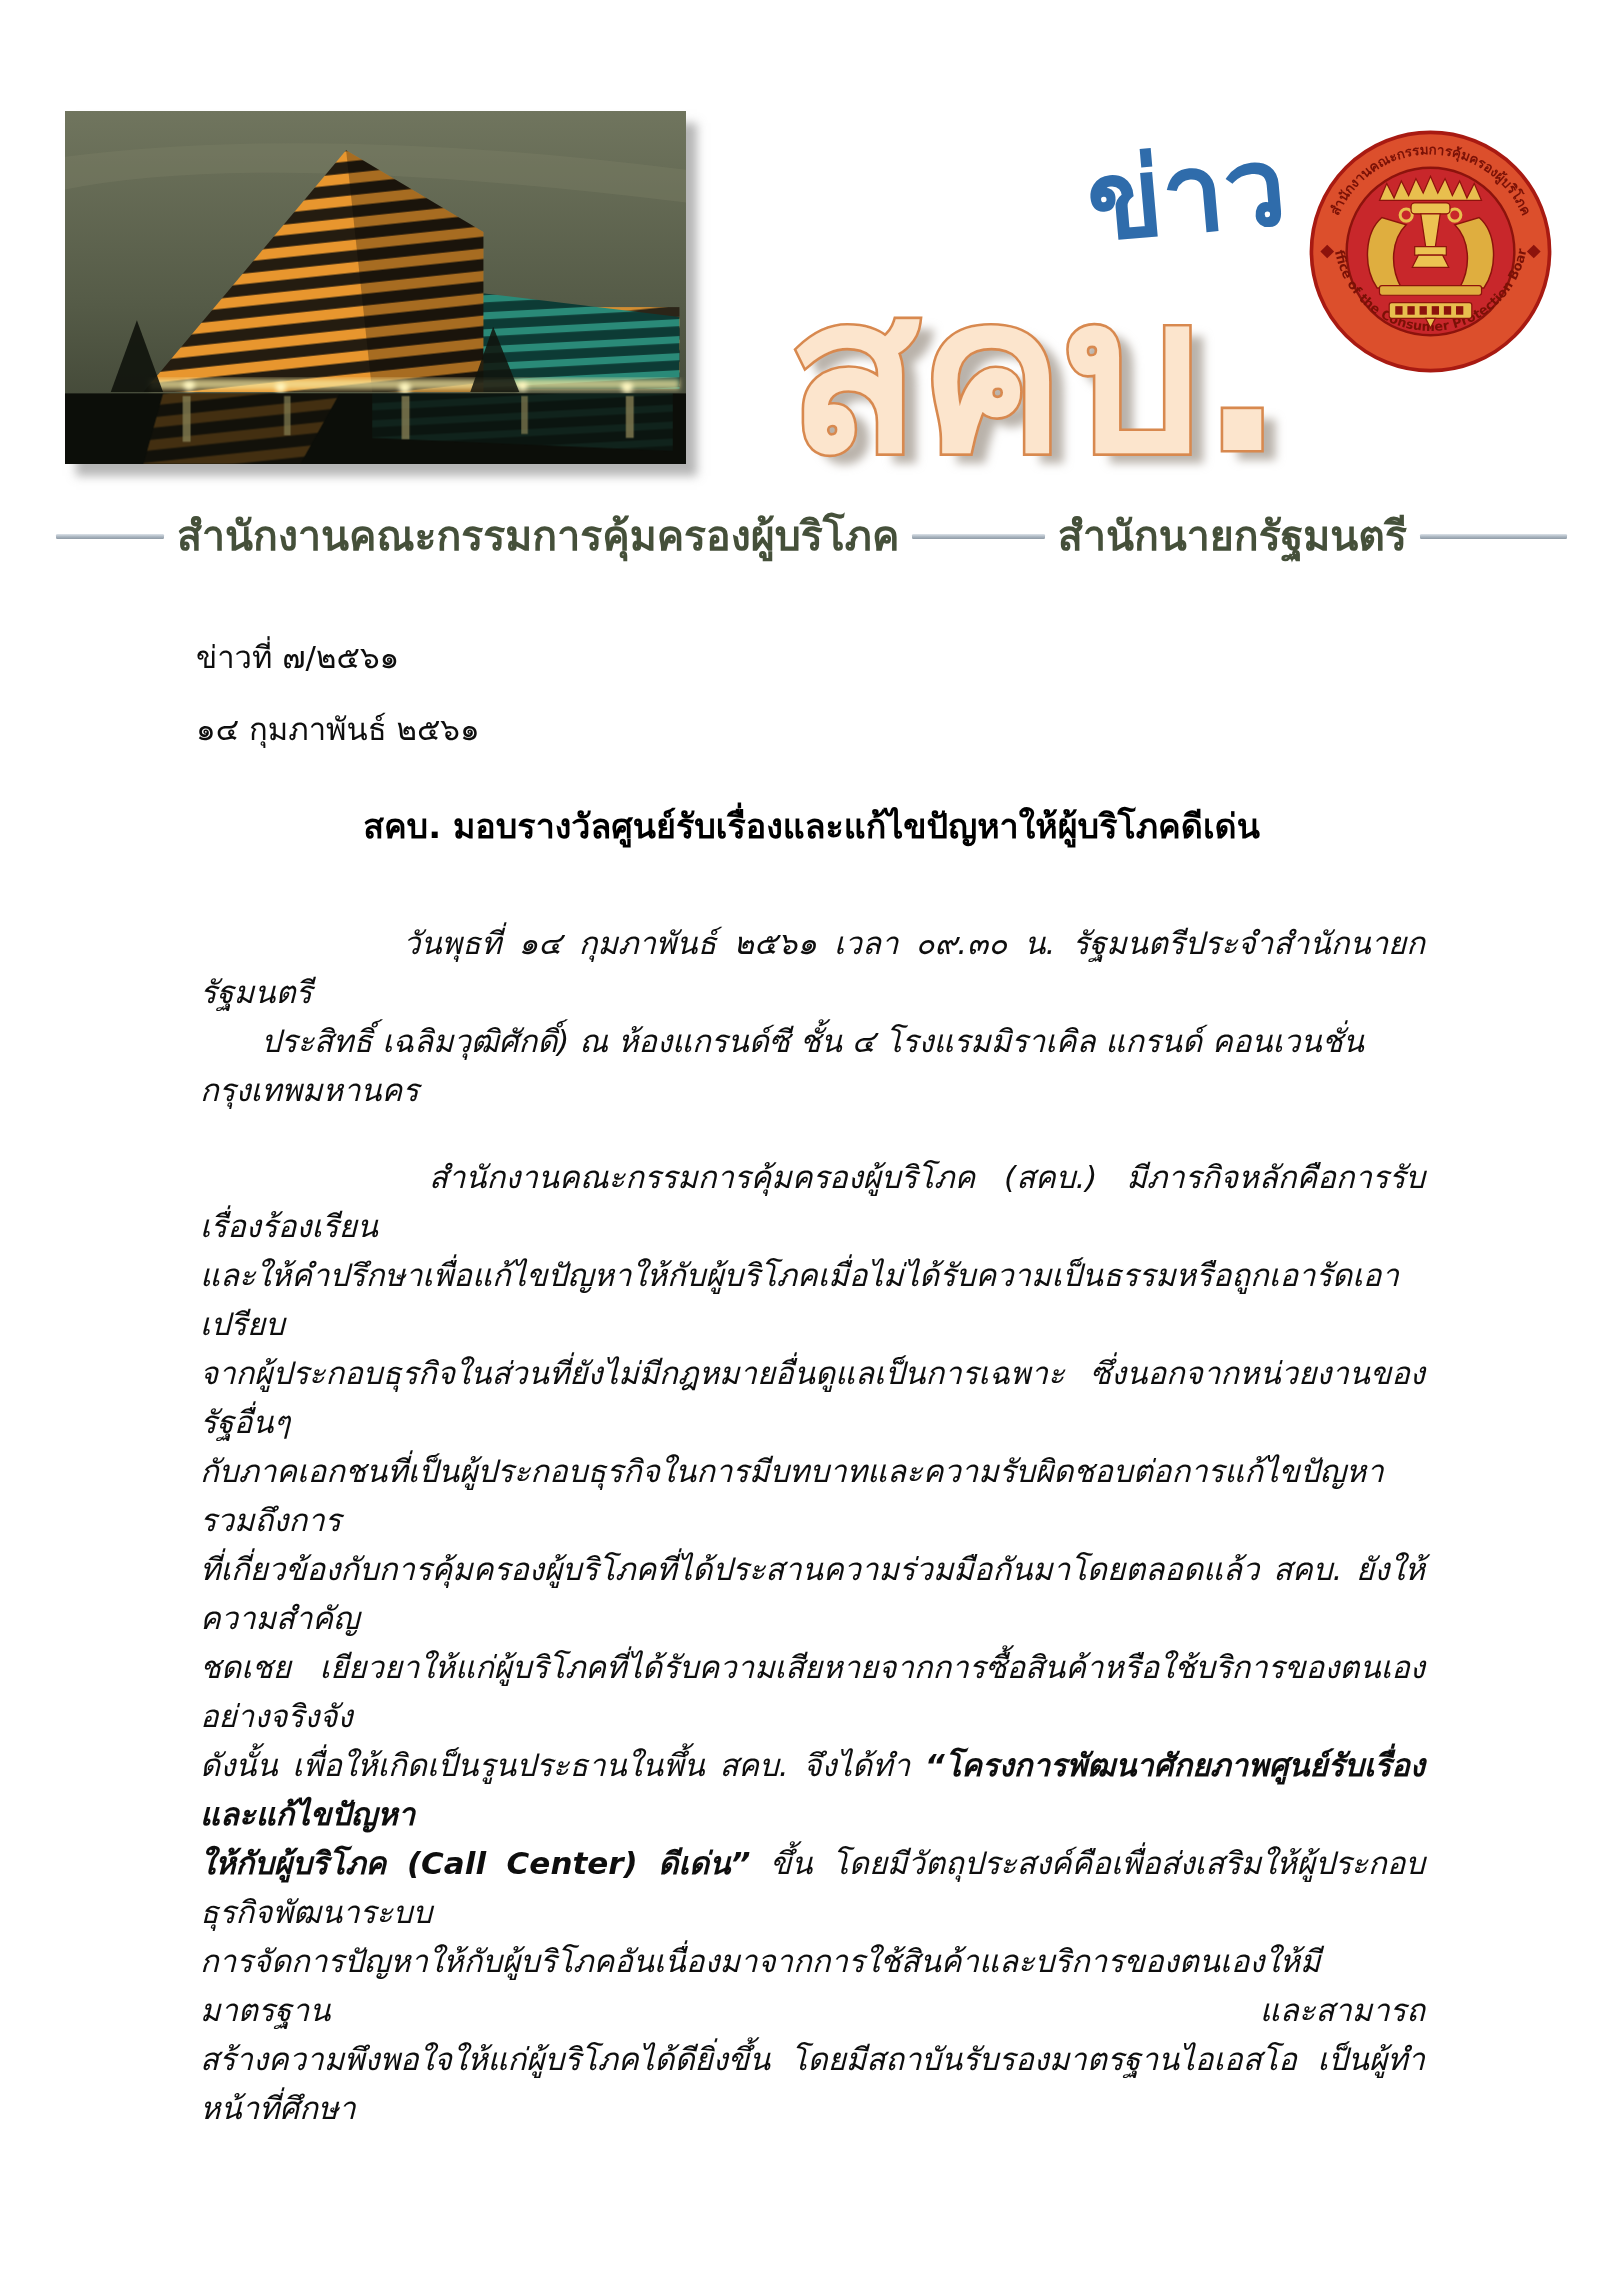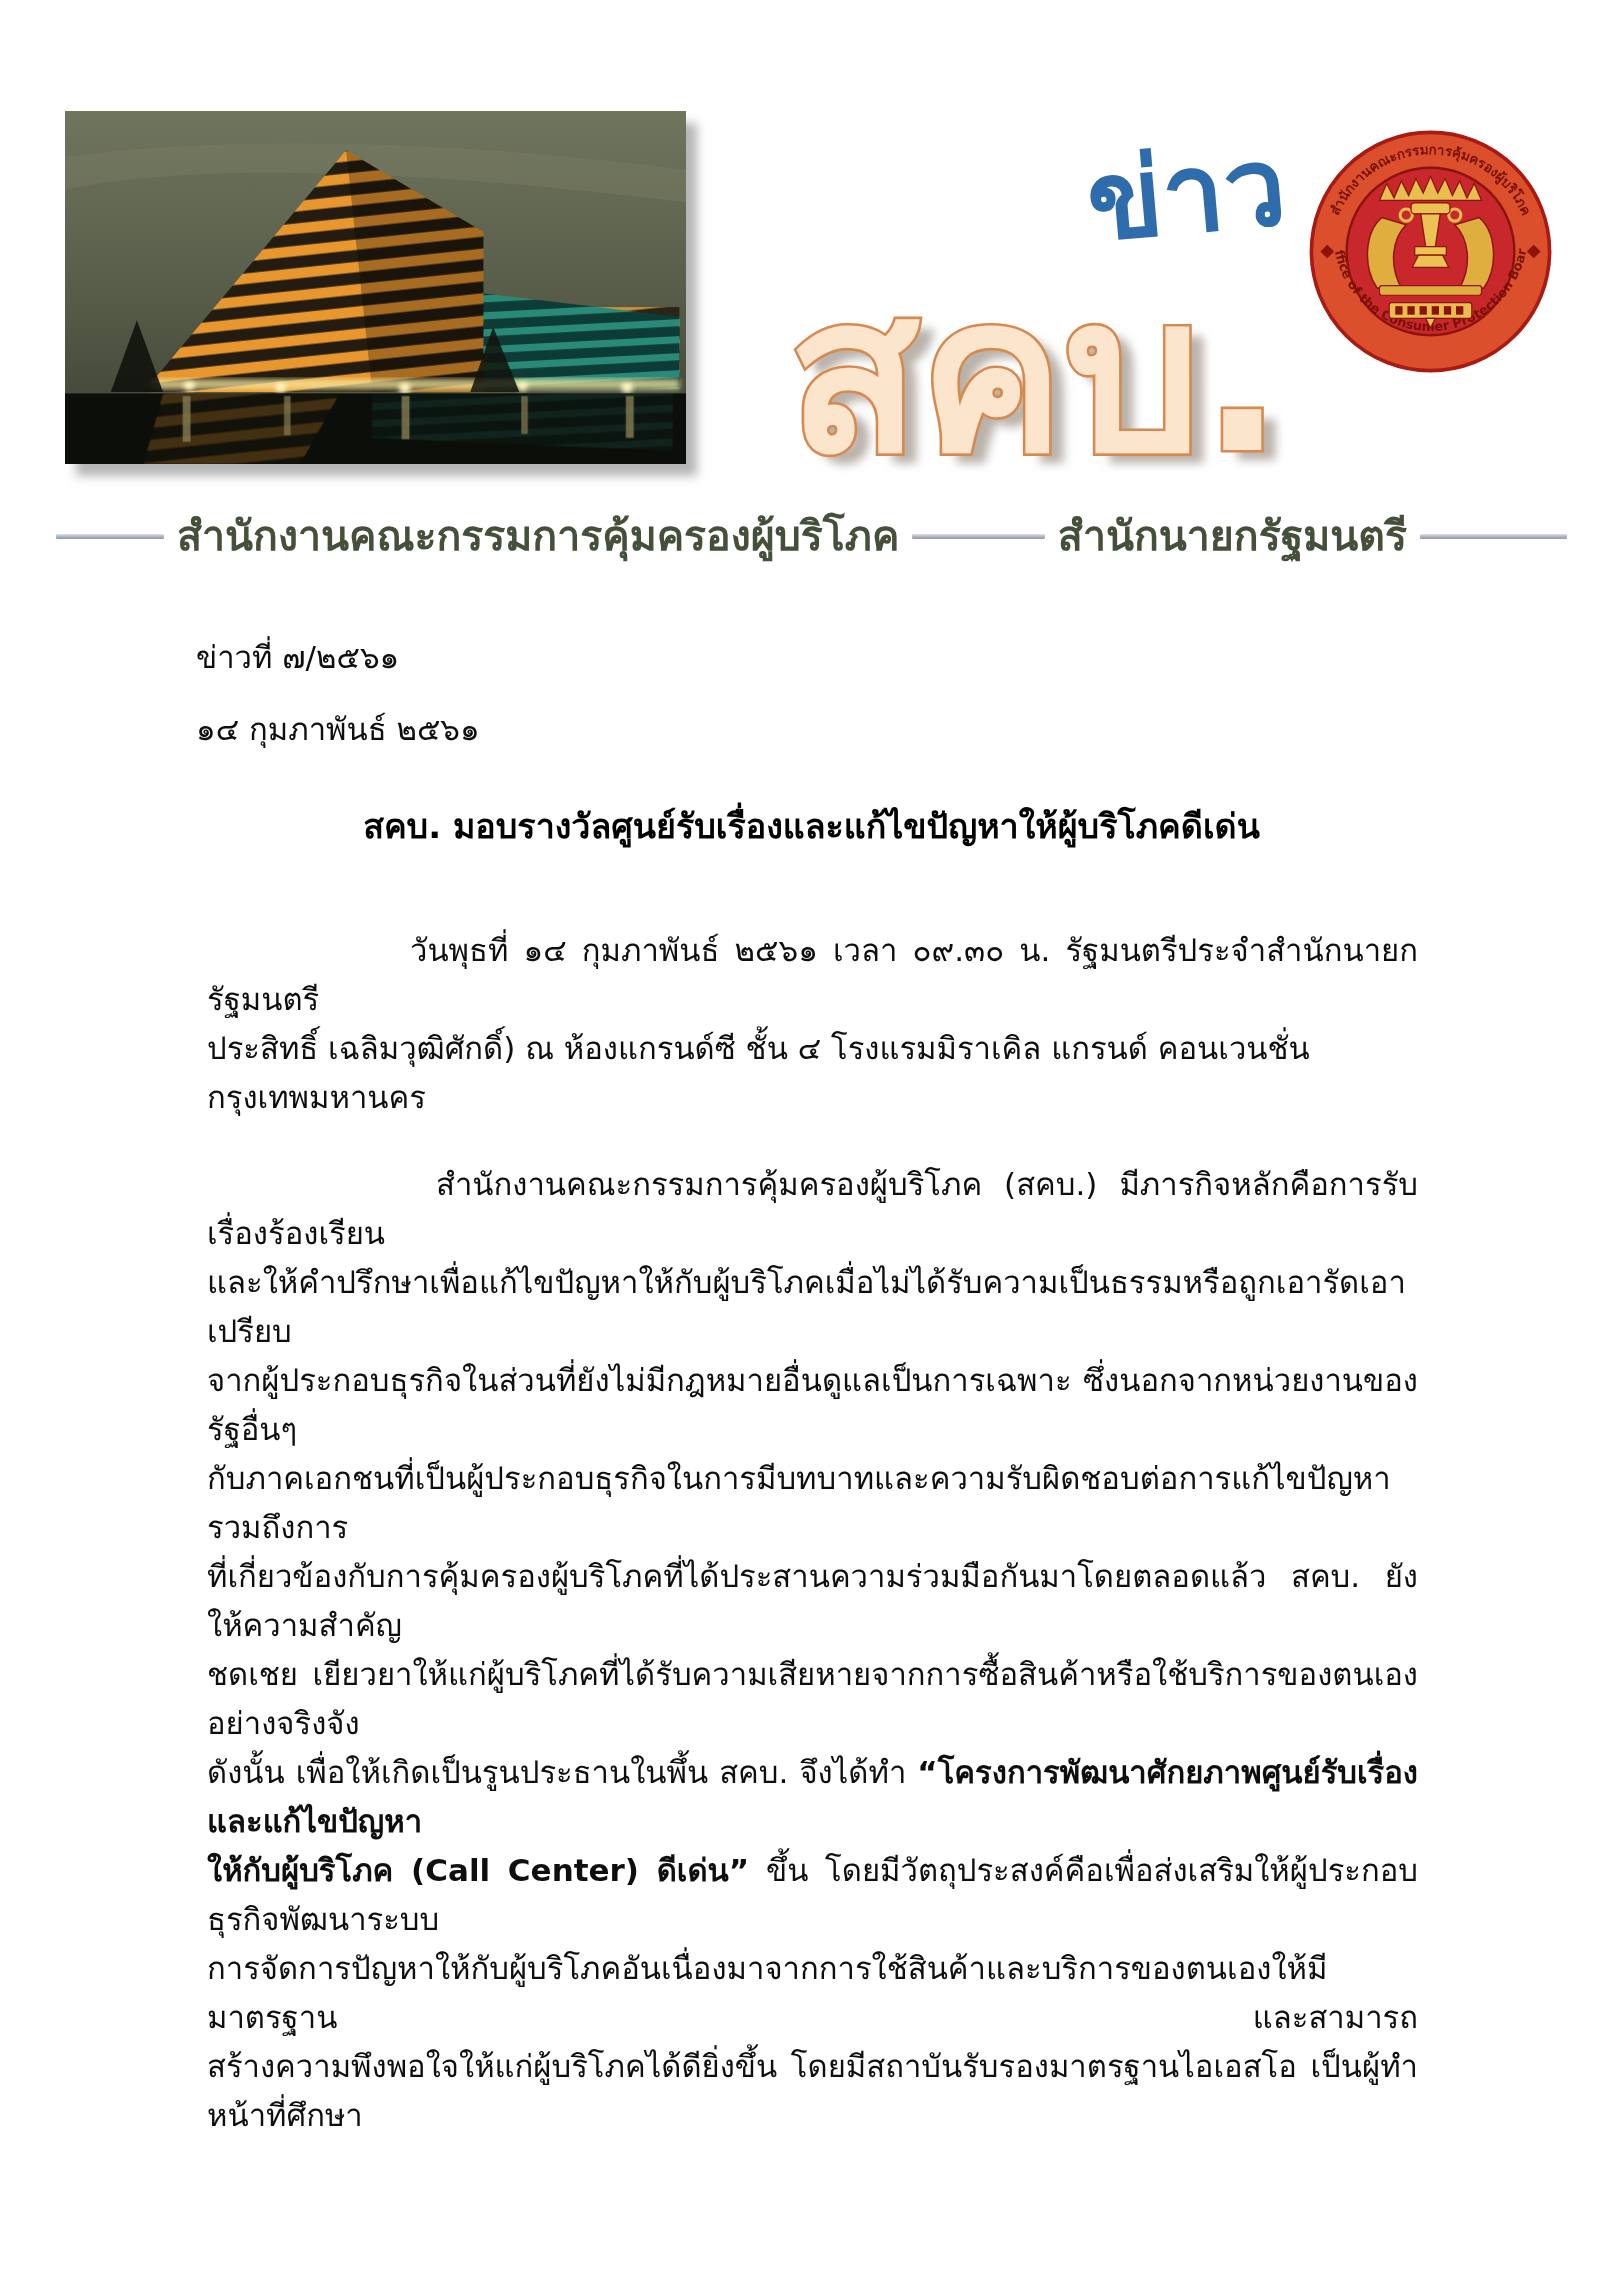--- a/index.html
+++ b/index.html
@@ -54,27 +54,27 @@
   .doc-title{
     position:absolute;left:164px;right:164px;top:806px;
     text-align:center;font-size:34px;font-weight:bold;color:#000;
     line-height:1.2;
   }
   
   .body{
     position:absolute;left:196px;top:915px;width:1233px;
     font-size:31px;line-height:49px;color:#0e0e0e;
   }
-  .para{margin:11px;}
+  .para{margin:4px;font-style:italic;}
   #para-1{margin-top:38px;}
   .line{
     text-align:justify;text-align-last:justify;
     white-space:normal;
   }
-  .line.end{text-align:left;text-align-last:left;}
+  .line.end{text-align:center;text-align-last:left;}
   #para-0 .line.first{text-indent:203px;}
   #para-1 .line.first{text-indent:229px;}
   .line .bold{font-weight:700;}
 </style>
 </head>
 <body>
 
 <div class="page">
 
   <div class="photo">

